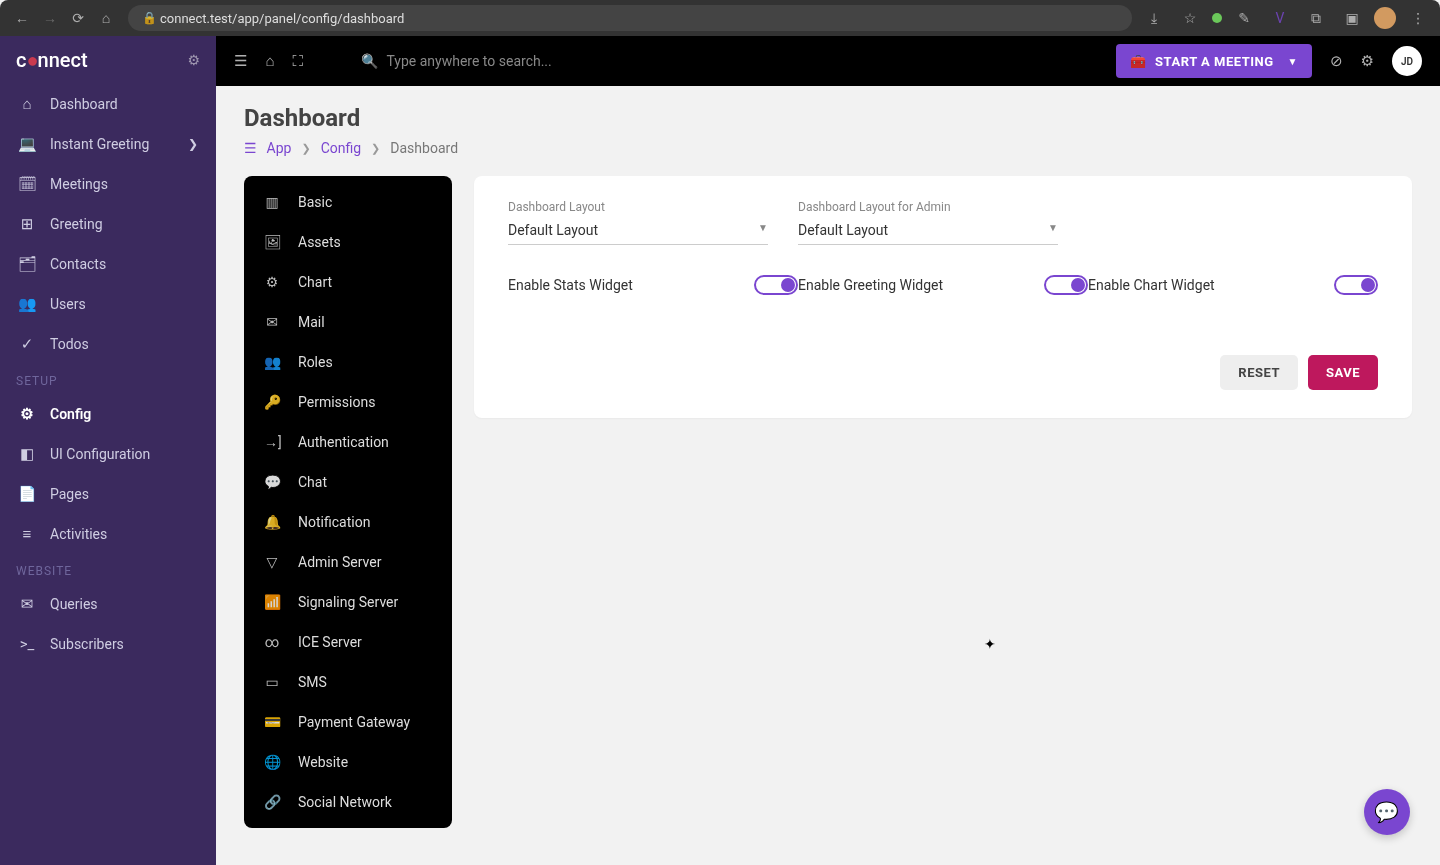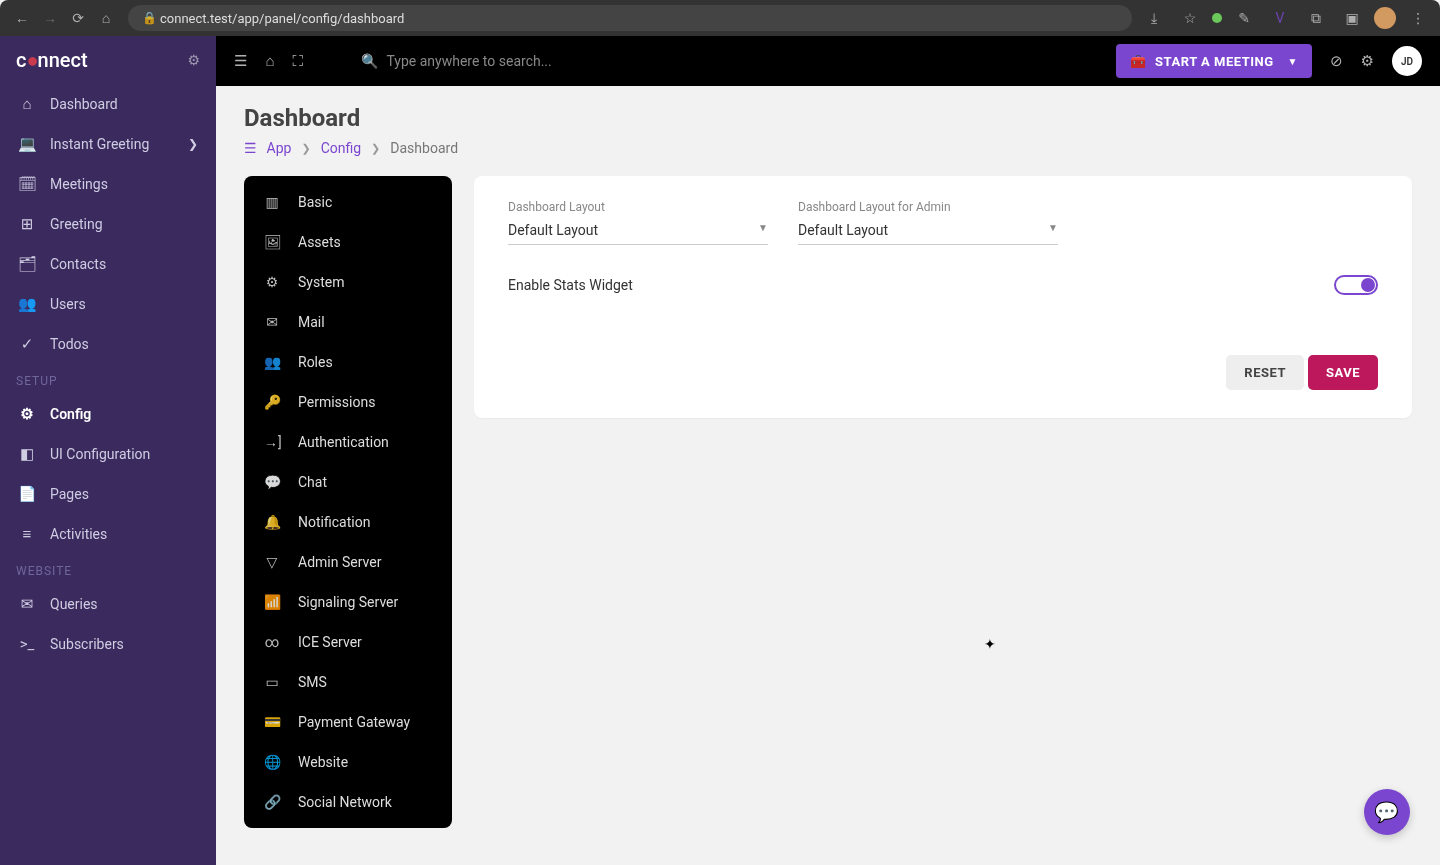--- a/index.html
+++ b/index.html
@@ -54,21 +54,21 @@
 .card { flex: 1; background: #fff; border-radius: 8px; padding: 24px 34px 28px; box-shadow: 0 1px 2px rgba(0,0,0,.04); }
 .row { display: flex; }
 .field { flex: 1; }
 .field .lbl { font-size: 12px; color: #888; }
 .select { border-bottom: 1px solid #ccc; padding: 6px 0; margin-top: 2px; display: flex; justify-content: space-between; font-size: 14px; color: #333; cursor: pointer; max-width: 260px; }
 .select .tri { font-size: 10px; color: #888; }
 .toggles { display: flex; margin-top: 30px; }
 .tog { flex: 1; display: flex; align-items: center; justify-content: space-between; font-size: 14px; color: #333; }
 .switch { width: 44px; height: 20px; background: #fff; border: 2px solid #7a46d0; border-radius: 12px; position: relative; cursor: pointer; }
 .switch .knob { position: absolute; right: 1px; top: 1px; width: 14px; height: 14px; border-radius: 50%; background: #7a46d0; }
-.actions { display: flex; justify-content: flex-end; gap: 4px; margin-top: 60px; }
+.actions { display: flex; justify-content: flex-end; gap: 10px; margin-top: 60px; }
 .btn { border: 0; border-radius: 5px; padding: 10px 18px; font-size: 13px; font-weight: 700; cursor: pointer; letter-spacing: .5px; }
 .btn.reset { background: #eee; color: #444; }
 .btn.save { background: #be185d; color: #fff; }
 
 
 .fab { position: fixed; right: 30px; bottom: 30px; width: 46px; height: 46px; border-radius: 50%; background: #7a46d0; color: #fff; display: flex; align-items: center; justify-content: center; font-size: 20px; cursor: pointer; box-shadow: 0 3px 8px rgba(0,0,0,.2); }
 
 
 .cursor { position: fixed; left: 984px; top: 636px; font-size: 14px; color: #000; pointer-events: none; }
 </style>
@@ -206,21 +206,21 @@
             <div class="cfg-item">
               <span class="ic">▥</span>
               <span>Basic</span>
             </div>
             <div class="cfg-item">
               <span class="ic">🖼</span>
               <span>Assets</span>
             </div>
             <div class="cfg-item">
               <span class="ic">⚙</span>
-              <span>System</span>
+              <span>Chart</span>
             </div>
             <div class="cfg-item">
               <span class="ic">✉</span>
               <span>Mail</span>
             </div>
             <div class="cfg-item">
               <span class="ic">👥</span>
               <span>Roles</span>
             </div>
             <div class="cfg-item">
@@ -288,20 +288,32 @@
             <div class="field"></div>
           </div>
 
           <div class="toggles" id="toggles">
               <div class="tog">
                 <span>Enable Stats Widget</span>
                 <span class="switch">
                   <span class="knob"></span>
                 </span>
               </div>
+              <div class="tog">
+                <span>Enable Greeting Widget</span>
+                <span class="switch">
+                  <span class="knob"></span>
+                </span>
+              </div>
+              <div class="tog">
+                <span>Enable Chart Widget</span>
+                <span class="switch">
+                  <span class="knob"></span>
+                </span>
+              </div>
             </div>
 
           <div class="actions">
             <button class="btn reset">RESET</button>
             <button class="btn save">SAVE</button>
           </div>
         </div>
       </div>
     </div>
   </div>

